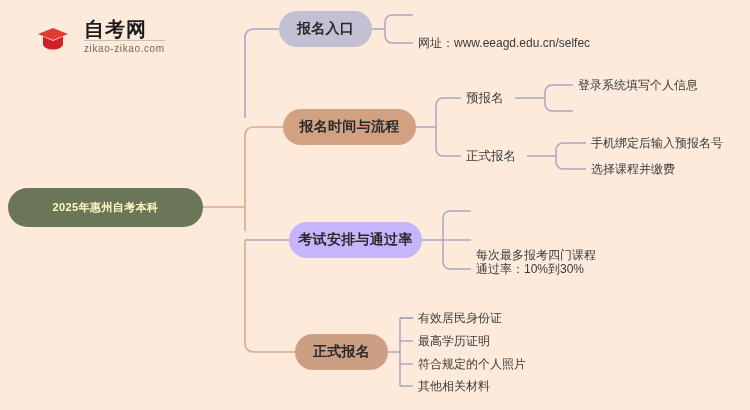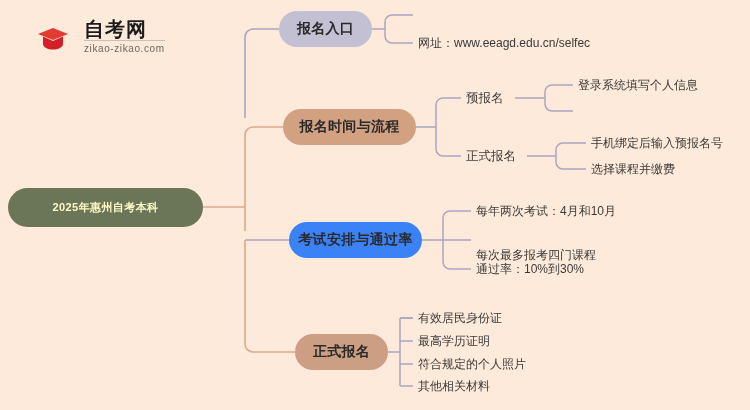--- a/index.html
+++ b/index.html
@@ -183,21 +183,21 @@
   </div>
 
   <div class="node node-branch" style="left:279px; top:11px; width:93px; height:36px; background:#c3c0d4;">
     <span>报名入口</span>
   </div>
 
   <div class="node node-branch" style="left:283px; top:109px; width:133px; height:36px; background:#d2a182;">
     <span>报名时间与流程</span>
   </div>
 
-  <div class="node node-branch" style="left:289px; top:222px; width:133px; height:36px; background:#3b82f6;">
+  <div class="node node-branch" style="left:289px; top:222px; width:133px; height:36px; background:#c4b5fd;">
     <span>考试安排与通过率</span>
   </div>
 
   <div class="node node-branch" style="left:295px; top:334px; width:93px; height:36px; background:#cc9f84;">
     <span>正式报名</span>
   </div>
 
   <div class="leaf" style="left:418px; top:34px;">
     <span>网址：www.eeagd.edu.cn/selfec</span>
   </div>
@@ -213,23 +213,20 @@
     <span>登录系统填写个人信息</span>
   </div>
 
   <div class="leaf" style="left:591px; top:134px;">
     <span>手机绑定后输入预报名号</span>
   </div>
   <div class="leaf" style="left:591px; top:160px;">
     <span>选择课程并缴费</span>
   </div>
 
-  <div class="leaf" style="left:476px; top:202px;">
-    <span>每年两次考试：4月和10月</span>
-  </div>
   <div class="leaf" style="left:476px; top:246px;">
     <span>每次最多报考四门课程</span>
   </div>
   <div class="leaf" style="left:476px; top:260px;">
     <span>通过率：10%到30%</span>
   </div>
 
   <div class="leaf" style="left:418px; top:309px;">
     <span>有效居民身份证</span>
   </div>

